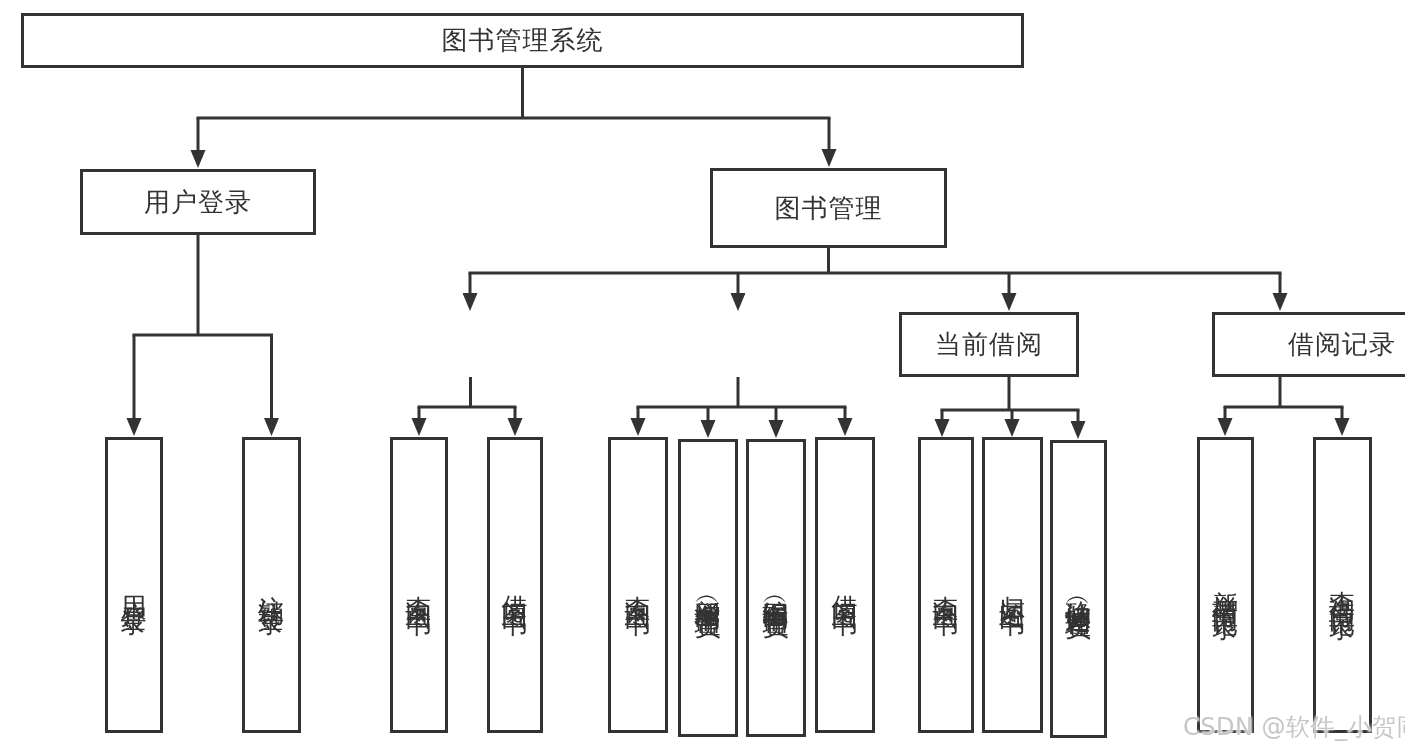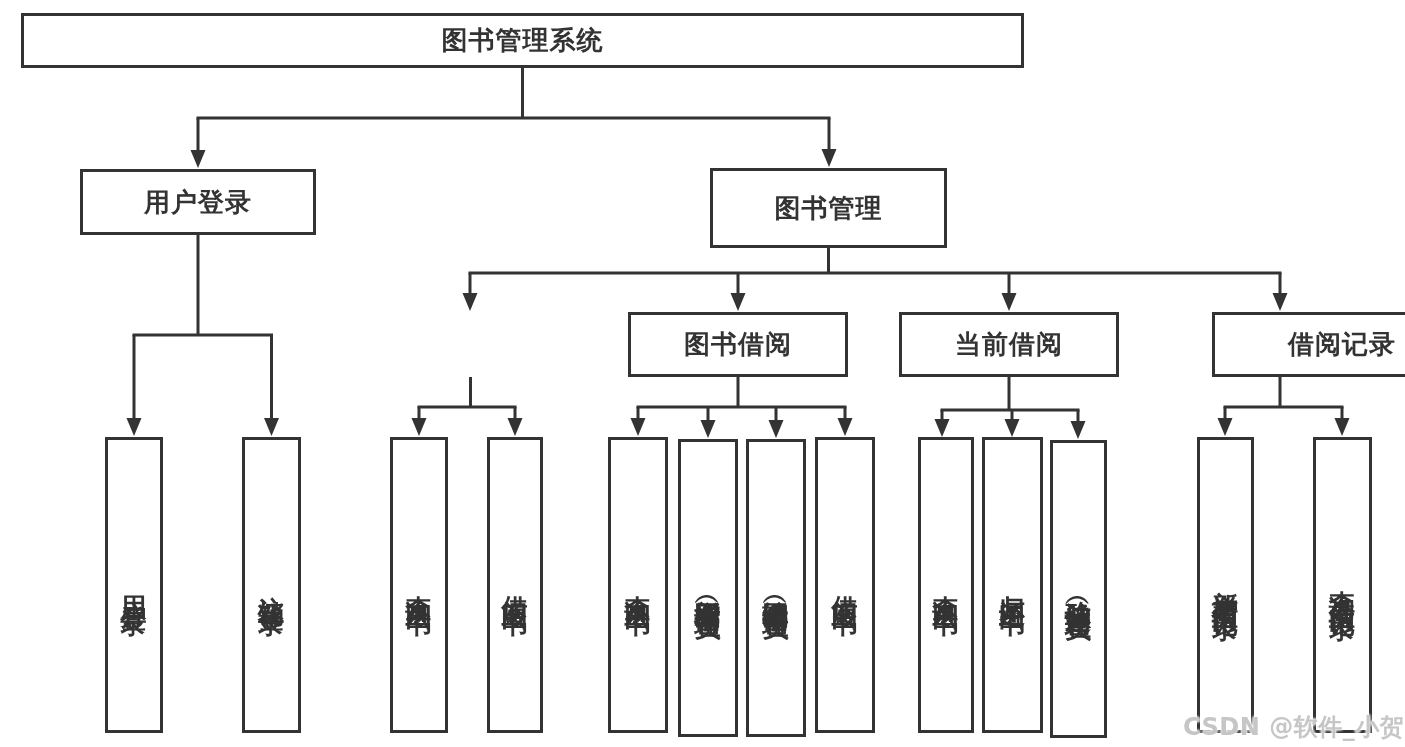--- a/index.html
+++ b/index.html
@@ -2,21 +2,20 @@
 <html><head>
 <meta charset="utf-8">
 <style>
   html,body{margin:0;padding:0;background:#fff;}
   #canvas{
     position:relative;
     width:1405px;height:747px;
     background:#ffffff;
     font-family:"DejaVu Sans","Liberation Sans",sans-serif;
     overflow:hidden;
-    font-weight:bold;
   }
   #wires{position:absolute;left:0;top:0;width:1405px;height:747px;z-index:0;}
   .hbox{
     position:absolute;box-sizing:border-box;
     border:3px solid #333333;background:#ffffff;
     display:flex;align-items:center;justify-content:center;
     font-size:26px;color:#333333;letter-spacing:1px;
     z-index:1;white-space:nowrap;
   }
   .vbox{
@@ -103,22 +102,21 @@
       <polygon points="1225,436 1217.5,418 1232.5,418"></polygon>
       <polygon points="1342,436 1334.5,418 1349.5,418"></polygon>
     </g>
   </svg>
 
   <div class="hbox" style="left:21px;top:13px;width:1003px;height:55px">图书管理系统</div>
 
   <div class="hbox" style="left:80px;top:169px;width:236px;height:66px">用户登录</div>
   <div class="hbox" style="left:710px;top:168px;width:237px;height:80px">图书管理</div>
 
-  <div class="hbox" style="left:628px;top:312px;width:220px;height:65px">图书借阅</div>
-  <div class="hbox" style="left:899px;top:312px;width:220px;height:65px">当前借阅</div>
+  <div class="hbox" style="left:899px;top:312px;width:180px;height:65px">当前借阅</div>
   <div class="hbox" style="left:1212px;top:312px;width:260px;height:65px">借阅记录</div>
 
   <div class="vbox" style="left:105px;top:437px;width:58px;height:296px">用户登录</div>
   <div class="vbox" style="left:242px;top:437px;width:59px;height:296px">注销登录</div>
 
   <div class="vbox" style="left:390px;top:437px;width:58px;height:296px">查询图书</div>
   <div class="vbox" style="left:487px;top:437px;width:56px;height:296px">借阅图书</div>
 
   <div class="vbox" style="left:608px;top:437px;width:60px;height:296px">查询图书</div>
   <div class="vbox tight" style="left:678px;top:439px;width:60px;height:298px">新增图书（管理员）</div>

